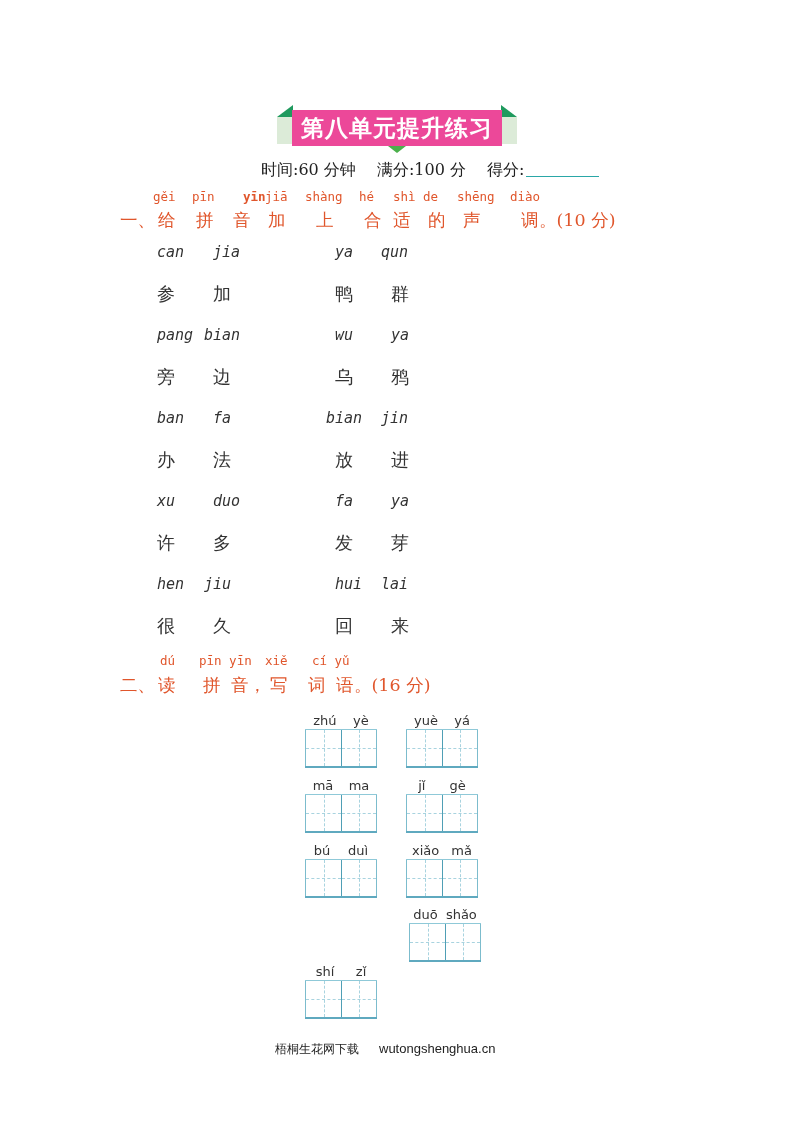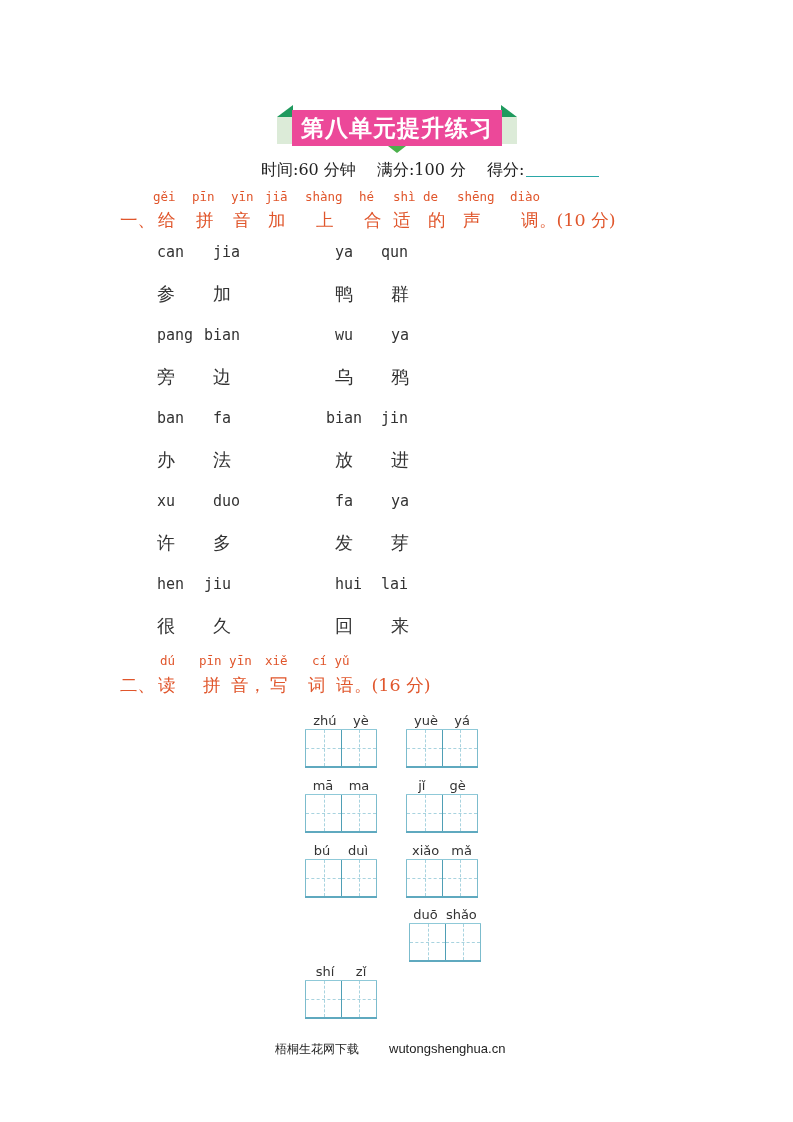--- a/index.html
+++ b/index.html
@@ -18,59 +18,59 @@
   .banner-notch { left:388px; top:146px; width:0; height:0;
                   border-left:9px solid transparent; border-right:9px solid transparent;
                   border-top:7px solid #4cb04c; }
 
   .meta-line { left:233px; top:160px; font-size:16px; white-space:nowrap;margin-left:28px; }
   .meta-line span { margin-right:16px; }
   .score-blank { display:inline-block; width:73px; border-bottom:1.5px solid #2aa7a7; vertical-align:-2px; margin-left:2px; }
   .py-red { font-family:"DejaVu Sans Mono","Liberation Mono",monospace; font-size:12.5px; color:#e0562c; }
   .q-head { font-size:17.5px; color:#e0562c; white-space:nowrap; }
 
-  .mono { font-family:"DejaVu Sans Mono","Liberation Mono",monospace; font-size:15px; color:#333; }
+  .mono { font-family:"DejaVu Sans Mono","Liberation Mono",monospace; font-size:15px; color:#333;font-style:italic; }
   .hz { font-size:18px; color:#333; }
 
   
   .pair { width:72px; }
   .pair-py { font-family:"DejaVu Sans","Liberation Sans",sans-serif; font-size:13px; color:#333;
              display:flex; justify-content:space-around; height:16px; line-height:16px; }
   .tzg { display:flex; height:36px; border-top:1px solid #8fc9d8; border-bottom:2px solid #5fa9bf; }
   .cell { width:36px; height:36px; position:relative; box-sizing:border-box;
           border-left:1px solid #7cbccd; }
   .cell:last-child { border-right:1px solid #7cbccd; }
   .cell + .cell { border-left:1.5px solid #4f9fb5; }
   .cell::before { content:""; position:absolute; left:50%; top:0; bottom:0;
                   border-left:1px dashed #a8d3df; }
   .cell::after { content:""; position:absolute; top:50%; left:0; right:0;
                  border-top:1px dashed #a8d3df; }
 
   .footer { left:275px; top:1041px; font-size:12px; white-space:nowrap; color:#222; }
-  .footer .url { font-family:"Liberation Sans","DejaVu Sans",sans-serif; font-size:13px; margin-left:30px; }
+  .footer .url { font-family:"Liberation Sans","DejaVu Sans",sans-serif; font-size:13px; margin-left:20px; }
 </style>
 </head>
 <body>
 
 <div class="abs banner-side-l"></div>
 <div class="abs banner-side-r"></div>
 <div class="abs banner-fold-l"></div>
 <div class="abs banner-fold-r"></div>
 <div class="abs banner">第八单元提升练习</div>
 <div class="abs banner-notch"></div>
 
 <div class="abs meta-line">
   <span>时间:60 分钟</span>
   <span>满分:100 分</span>
   <span style="margin-right:0">得分:</span><span class="score-blank"></span>
 </div>
 
 <div class="abs py-red" style="left:153px;top:189px;">gěi</div>
 <div class="abs py-red" style="left:192px;top:189px;">pīn</div>
-<div class="abs py-red" style="left:231px;top:189px;">yīn</div>
+<div class="abs py-red" style="left:243px;top:189px;font-weight:bold;">yīn</div>
 <div class="abs py-red" style="left:265px;top:189px;">jiā</div>
 <div class="abs py-red" style="left:305px;top:189px;">shàng</div>
 <div class="abs py-red" style="left:359px;top:189px;">hé</div>
 <div class="abs py-red" style="left:393px;top:189px;">shì</div>
 <div class="abs py-red" style="left:423px;top:189px;">de</div>
 <div class="abs py-red" style="left:457px;top:189px;">shēng</div>
 <div class="abs py-red" style="left:510px;top:189px;">diào</div>
 
 <div class="abs q-head" style="left:120px;top:208px;">一、</div>
 <div class="abs q-head" style="left:158px;top:208px;">给</div>

